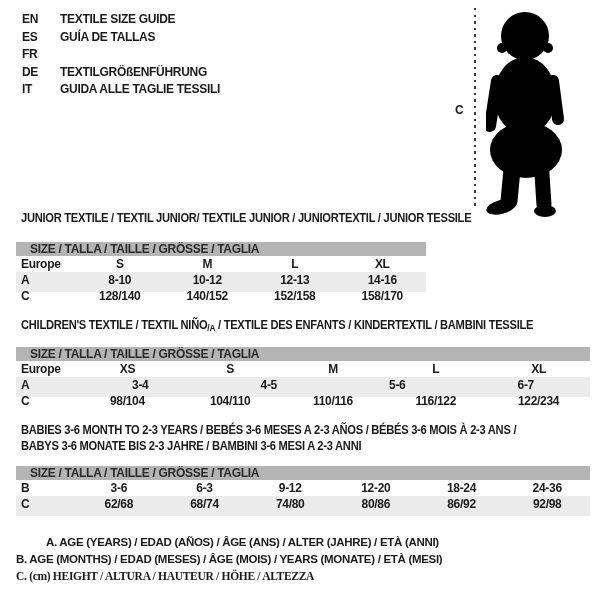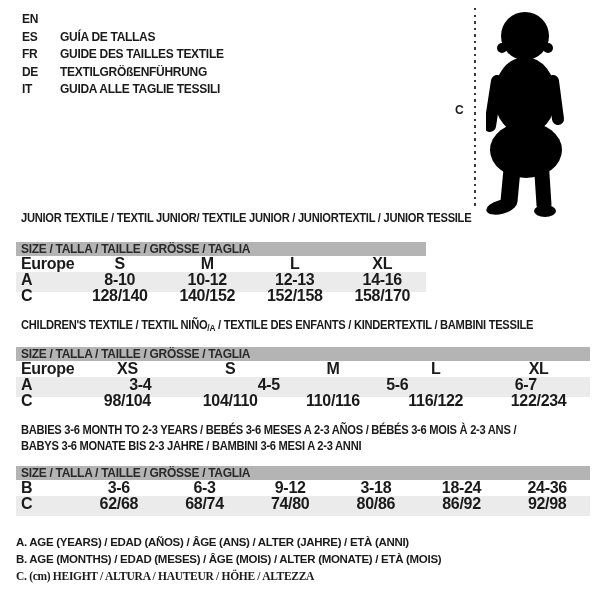--- a/index.html
+++ b/index.html
@@ -13,46 +13,46 @@
   .measure-line{position:absolute;left:474px;top:8px;width:2px;height:201px;
     background:repeating-linear-gradient(to bottom,#3a3a3a 0 2.5px,transparent 2.5px 6.5px);}
   .measure-label{position:absolute;left:455px;top:103px;font-size:12px;font-weight:bold;}
   .baby-svg{position:absolute;left:486px;top:9px;}
   
   .sec-title{position:absolute;left:21px;font-size:12px;font-weight:bold;white-space:nowrap;
              transform:scaleX(0.93);transform-origin:left;}
   .sub{font-size:9px;vertical-align:-2px;}
   
   .bar{position:absolute;left:16px;height:14px;line-height:14px;background:#b4b4b4;
-       font-size:12px;font-weight:bold;color:#2a2a2a;padding-left:5px;box-sizing:border-box;}
+       font-size:12px;font-weight:bold;color:#2a2a2a;padding-left:14px;box-sizing:border-box;}
   .trow{position:absolute;left:16px;display:flex;height:20px;line-height:16px;
-        font-size:16px;font-weight:bold;box-sizing:border-box;}
+        font-size:12px;font-weight:bold;box-sizing:border-box;}
   .trow .c0{width:60px;padding-left:5px;box-sizing:border-box;text-align:left;}
   .trow .c{flex:1;text-align:center;}
   .alt{background:#ebebeb;}
   .w1{width:410px;} .w2{width:574px;}
   
   .foot{position:absolute;left:16px;font-size:11.5px;font-weight:bold;white-space:nowrap;}
 </style>
 </head>
 <body>
 
 <div class="canvas">
 
   <div class="langs">
     <div class="lang-row">
       <span class="lang-code">EN</span>
+      <span>TEXTILE SIZE GUIDE</span>
     </div>
     <div class="lang-row">
       <span class="lang-code">ES</span>
       <span>GUÍA DE TALLAS</span>
     </div>
     <div class="lang-row">
       <span class="lang-code">FR</span>
-      <span>GUIDE DES TAILLES TEXTILE</span>
     </div>
     <div class="lang-row">
       <span class="lang-code">DE</span>
       <span>TEXTILGRÖßENFÜHRUNG</span>
     </div>
     <div class="lang-row">
       <span class="lang-code">IT</span>
       <span>GUIDA ALLE TAGLIE TESSILI</span>
     </div>
   </div>
@@ -130,31 +130,31 @@
   </div>
 
   <div class="sec-title" style="top:423px;">BABIES 3-6 MONTH TO 2-3 YEARS / BEBÉS 3-6 MESES A 2-3 AÑOS / BÉBÉS 3-6 MOIS À 2-3 ANS /</div>
   <div class="sec-title" style="top:439px;">BABYS 3-6 MONATE BIS 2-3 JAHRE / BAMBINI 3-6 MESI A 2-3 ANNI</div>
   <div class="bar w2" style="top:466px;">SIZE / TALLA / TAILLE / GRÖSSE / TAGLIA</div>
   <div class="trow w2" style="top:480px;">
     <span class="c0">B</span>
     <span class="c">3-6</span>
     <span class="c">6-3</span>
     <span class="c">9-12</span>
-    <span class="c">3-18</span>
+    <span class="c">12-20</span>
     <span class="c">18-24</span>
     <span class="c">24-36</span>
   </div>
   <div class="trow w2 alt" style="top:496px;">
     <span class="c0">C</span>
     <span class="c">62/68</span>
     <span class="c">68/74</span>
     <span class="c">74/80</span>
     <span class="c">80/86</span>
     <span class="c">86/92</span>
     <span class="c">92/98</span>
   </div>
 
-  <div class="foot" style="top:536px;">A. AGE (YEARS) / EDAD (AÑOS) / ÂGE (ANS) / ALTER (JAHRE) / ETÀ (ANNI)</div>
-  <div class="foot" style="top:553px;">B. AGE (MONTHS) / EDAD (MESES) / ÂGE (MOIS) / ALTER (MONATE) / ETÀ (MOIS)</div>
+  <div class="foot" style="top:536px;margin-left:30px;">A. AGE (YEARS) / EDAD (AÑOS) / ÂGE (ANS) / ALTER (JAHRE) / ETÀ (ANNI)</div>
+  <div class="foot" style="top:553px;">B. AGE (MONTHS) / EDAD (MESES) / ÂGE (MOIS) / YEARS (MONATE) / ETÀ (MESI)</div>
   <div class="foot" style="top:570px;font-family:Liberation Serif, serif;">C. (cm) HEIGHT / ALTURA / HAUTEUR / HÖHE / ALTEZZA</div>
 
 </div>
 
 </body></html>

